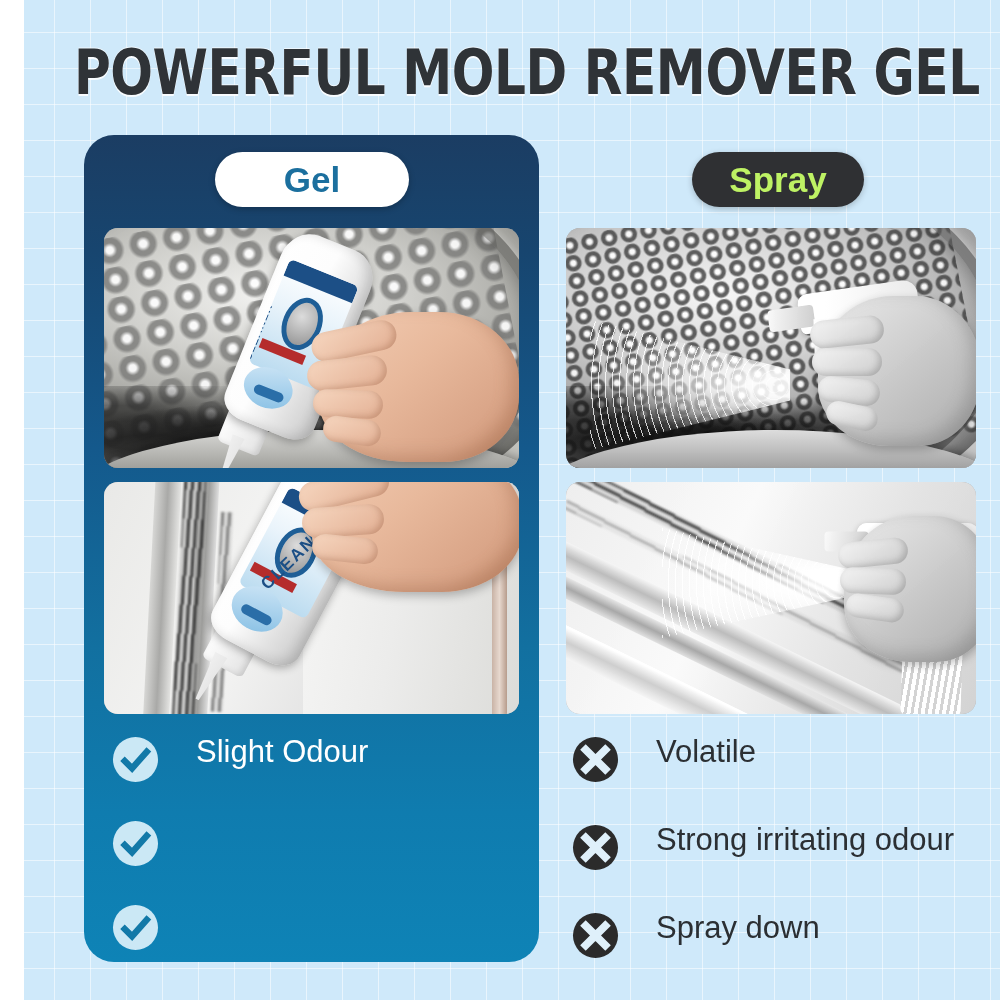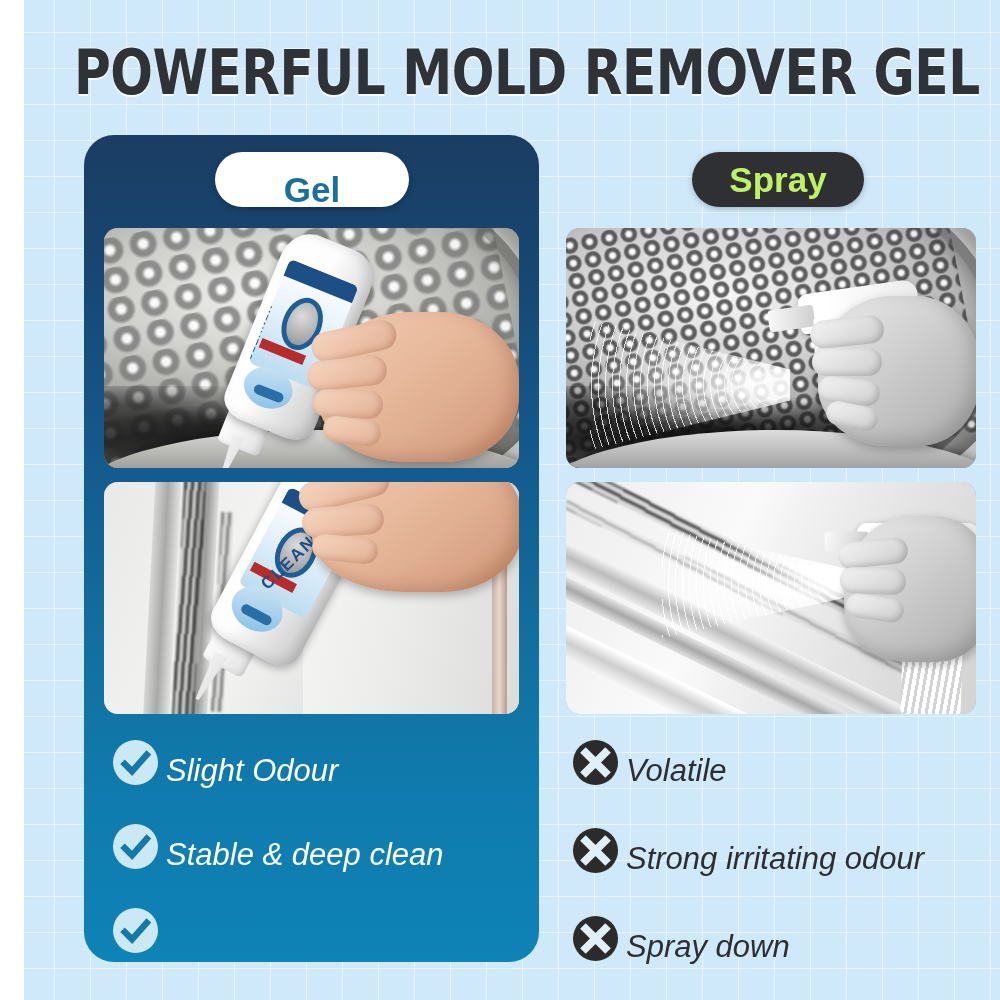--- a/index.html
+++ b/index.html
@@ -57,21 +57,20 @@
     font-weight:bold;
     line-height:1;
   }
   #badge-gel {
     left:191px; top:152px;
     width:194px; height:55px;
     background:#ffffff;
     color:#1b6f9e;
     font-size:35px;
     box-shadow:0 2px 6px rgba(0,0,0,.25);
-    align-items:flex-end;
   }
   #badge-spray {
     left:668px; top:152px;
     width:172px; height:55px;
     background:#2f3033;
     color:#bef264;
     font-size:35px;
     box-shadow:0 2px 6px rgba(0,0,0,.22);
   }
 
@@ -256,25 +255,24 @@
     filter:blur(.5px);
   }
 
   
   .list { position:absolute; }
   #list-gel   { left:88px;  top:736px; width:420px; }
   #list-spray { left:548px; top:736px; width:420px; }
 
   .list-item {
     display:flex;
-    align-items:flex-end;
-    gap:7px;
+    align-items:flex-start;
+    gap:37px;
     margin-bottom:34px;
     height:50px;
-    font-style:italic;
   }
   .ico {
     flex:0 0 auto;
     width:47px; height:47px;
     border-radius:50%;
     display:block;
   }
   .item-text { line-height:1; white-space:nowrap; }
 
   #list-gel .item-text {
@@ -436,21 +434,20 @@
         <path d="M13 25.5 L20.5 33 L35.5 16" fill="none" stroke="#1279a8" stroke-width="6.5" stroke-linecap="square" stroke-linejoin="miter"></path>
       </svg>
       <span class="item-text">Slight Odour</span>
     </div>
 
     <div class="list-item">
       <svg class="ico" viewBox="0 0 48 48">
         <circle cx="24" cy="24" r="23" fill="#cbe8f5"></circle>
         <path d="M13 25.5 L20.5 33 L35.5 16" fill="none" stroke="#1279a8" stroke-width="6.5" stroke-linecap="square" stroke-linejoin="miter"></path>
       </svg>
-      <span class="item-text">Stable &amp; deep clean</span>
     </div>
 
     <div class="list-item">
       <svg class="ico" viewBox="0 0 48 48">
         <circle cx="24" cy="24" r="23" fill="#cbe8f5"></circle>
         <path d="M13 25.5 L20.5 33 L35.5 16" fill="none" stroke="#1279a8" stroke-width="6.5" stroke-linecap="square" stroke-linejoin="miter"></path>
       </svg>
     </div>
 
   </div>

